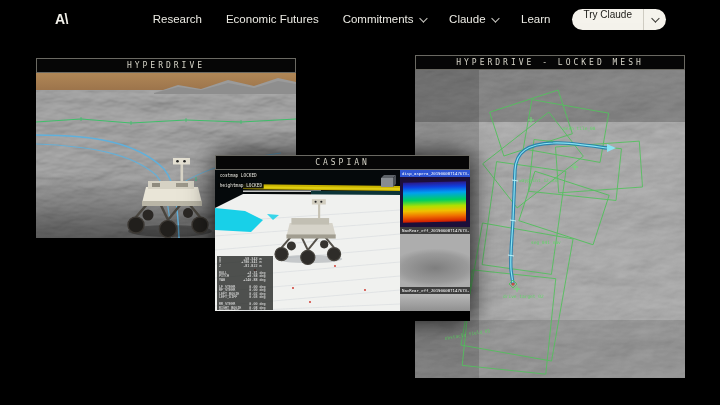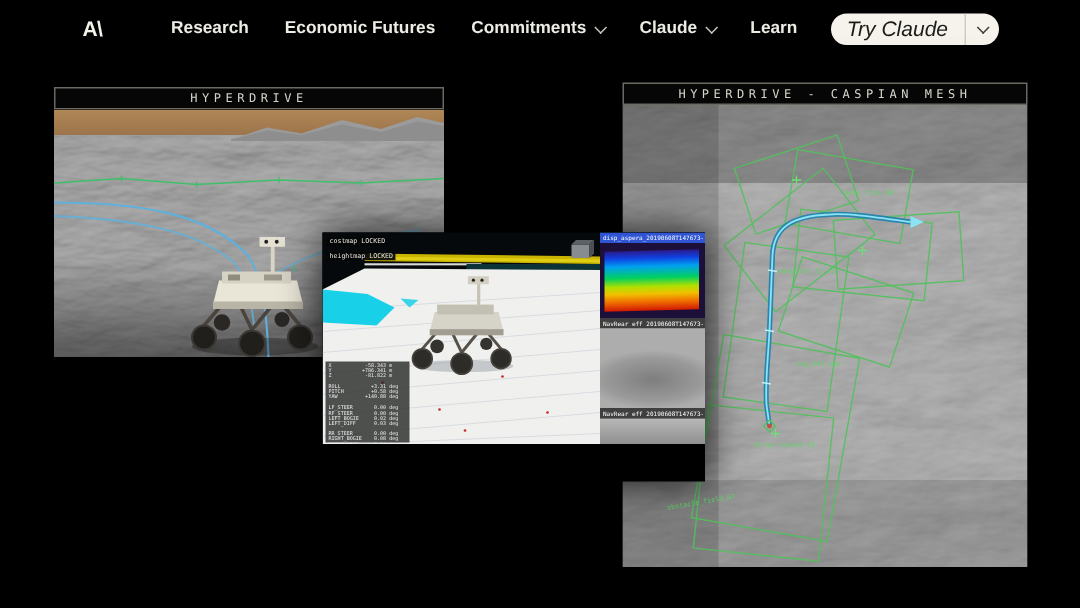--- a/index.html
+++ b/index.html
@@ -2,26 +2,26 @@
 <html><head>
 <meta charset="utf-8">
 <style>
   html,body{margin:0;padding:0;}
   body{width:720px;height:405px;background:#000;position:relative;overflow:hidden;
        font-family:"Liberation Sans",sans-serif;-webkit-font-smoothing:antialiased;}
 
   
   .topnav{position:absolute;top:0;left:0;width:720px;height:38px;display:flex;align-items:center;}
   .logo{margin-left:55px;color:#f2f1ea;font-weight:700;font-size:14px;letter-spacing:-.5px;cursor:pointer;}
-  .navlinks{margin-left:auto;display:flex;align-items:center;gap:24px;color:#ecebe4;font-size:11.5px;font-weight:bold;}
+  .navlinks{margin-left:auto;display:flex;align-items:center;gap:24px;color:#ecebe4;font-size:11.5px;}
   .navlink{display:flex;align-items:center;gap:6px;cursor:pointer;white-space:nowrap;}
   .chev{width:4.5px;height:4.5px;border-right:1.2px solid currentColor;border-bottom:1.2px solid currentColor;
         transform:rotate(45deg) translateY(-1px);display:inline-block;opacity:.85;}
   .cta{margin-left:22px;margin-right:54px;height:21px;background:#f5f3ec;color:#1c1b17;border-radius:11px;
-       display:flex;align-items:center;font-size:14px;overflow:hidden;cursor:pointer;font-style:italic;}
+       display:flex;font-size:10px;overflow:hidden;cursor:pointer;}
   .cta-label{padding:0 11px;}
   .cta-div{width:1px;height:21px;background:#cfccc2;}
   .cta-caret{width:22px;display:flex;justify-content:center;align-items:center;color:#1c1b17;}
 
   
   .panel{position:absolute;background:#000;box-shadow:0 10px 28px rgba(0,0,0,.6);}
   .panel-title{height:15px;box-sizing:border-box;border:1px solid #6a6962;background:#060606;
       color:#d6d4c8;font-family:"DejaVu Sans Mono",monospace;font-size:8px;letter-spacing:3px;
       display:flex;align-items:center;justify-content:center;}
   .panel-body{position:relative;overflow:hidden;background:#050505;}
@@ -141,20 +141,21 @@
           <circle cx="56.5" cy="2.2" r="1.3" fill="#222"></circle>
         <circle cx="8" cy="66" r="8" fill="#211f1c" stroke="#3c3833" stroke-width="1.4"></circle>
         <circle cx="40" cy="70" r="8.6" fill="#211f1c" stroke="#3c3833" stroke-width="1.4"></circle>
         <circle cx="72" cy="66" r="8" fill="#211f1c" stroke="#3c3833" stroke-width="1.4"></circle>
       </g>
     </svg>
   </div>
 </section>
 
 <section class="panel" id="panel-mid">
+  <div class="panel-title">CASPIAN</div>
   <div class="panel-body">
 
     <div class="viewport">
       <svg width="185" height="141" viewBox="0 0 185 141">
         <rect width="185" height="141" fill="#05090b"></rect>
 
         <polygon points="28,14 185,16 185,21 28,19" fill="#c9b400"></polygon>
         <polygon points="28,16 185,18 185,20 28,18" fill="#e6d418" opacity=".8"></polygon>
         <rect x="28" y="20.5" width="78" height="1.4" fill="#f2f2ee" opacity=".9"></rect>
         <rect x="96" y="21" width="89" height="5" fill="#0c3438"></rect>
@@ -242,21 +243,21 @@
       <div class="thumb-title">
         <span>NavRear_eff_20190608T147673-1_rectified.png</span>
       </div>
       <div class="thumb-img photo2"></div>
     </div>
 
   </div>
 </section>
 
 <section class="panel" id="panel-right">
-  <div class="panel-title">HYPERDRIVE - CASPIAN MESH</div>
+  <div class="panel-title">HYPERDRIVE - LOCKED MESH</div>
   <div class="panel-body">
     <svg width="270" height="308" viewBox="0 0 270 308">
       <defs>
         <filter id="orbT" x="0" y="0" width="100%" height="100%">
           <feTurbulence type="fractalNoise" baseFrequency="0.009 0.02" numOctaves="5" seed="4" result="n"></feTurbulence>
           <feDiffuseLighting in="n" surfaceScale="3.2" diffuseConstant="1.05" lighting-color="#b2b2b2">
             <feDistantLight azimuth="235" elevation="55"></feDistantLight>
           </feDiffuseLighting>
         </filter>
         <filter id="orbF" x="0" y="0" width="100%" height="100%">

